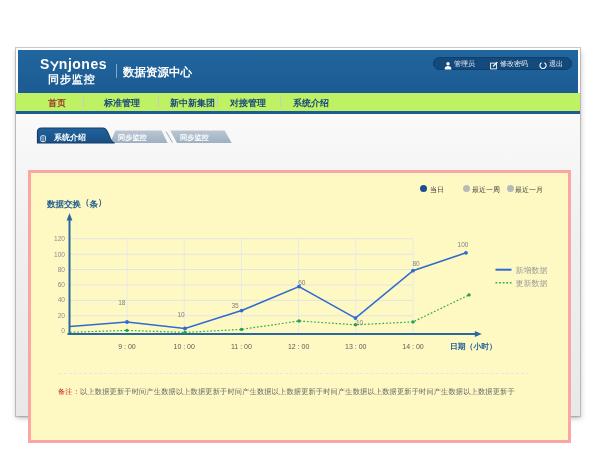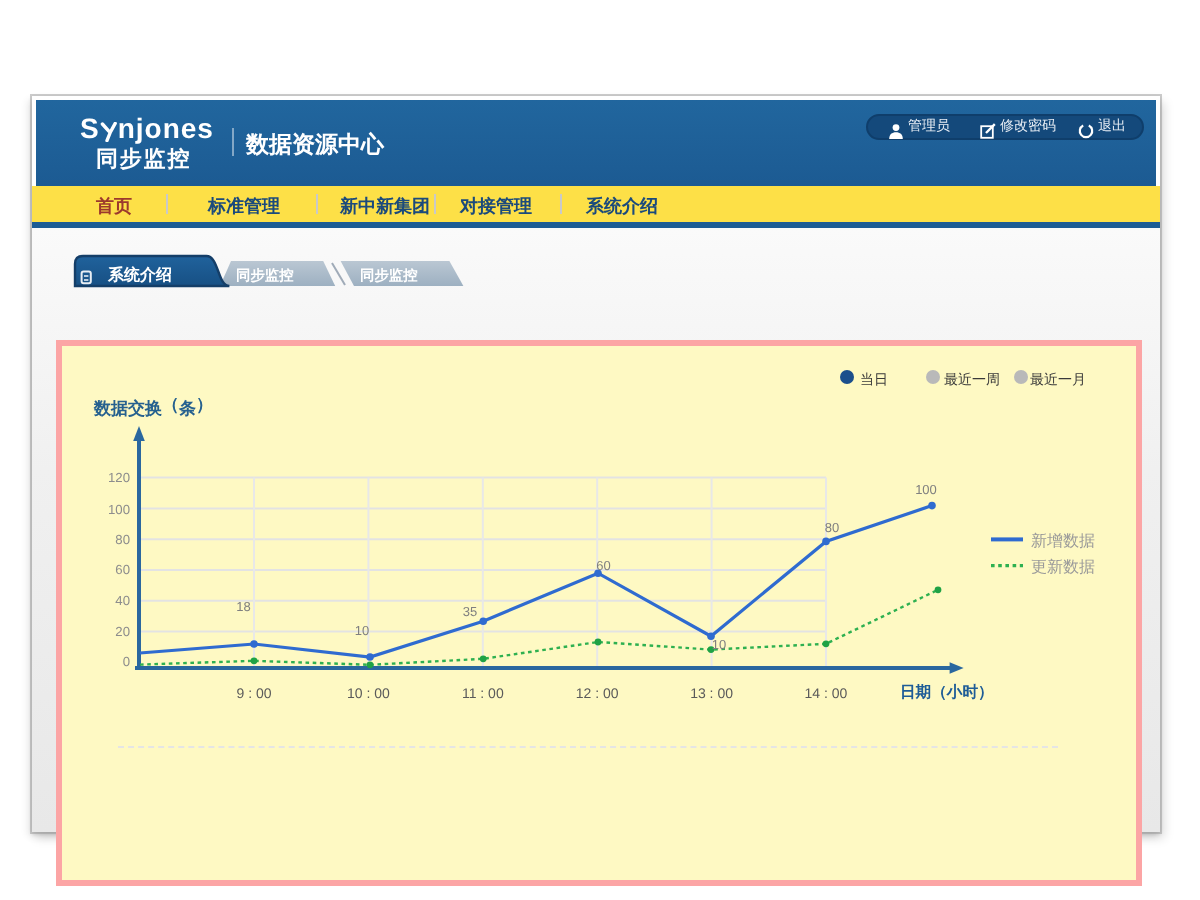--- a/index.html
+++ b/index.html
@@ -6,21 +6,21 @@
   body{width:600px;height:450px;background:#fff;font-family:"Liberation Sans",sans-serif;position:relative;overflow:hidden;}
   #page{position:absolute;left:16px;top:48px;width:564px;height:368px;background:#fff;
         outline:1px solid rgba(160,160,160,.55);box-shadow:2px 3px 5px rgba(0,0,0,.15), -2px 2px 4px rgba(0,0,0,.09), 0 1px 2px rgba(0,0,0,.15);}
   #hdr{position:absolute;left:2px;top:2px;width:560px;height:60px;background:linear-gradient(#21669e,#1a568e);}
   #logo1{position:absolute;left:22px;top:6px;font-size:14px;font-weight:bold;color:#fff;letter-spacing:.5px;}
   #logo2{position:absolute;left:30px;top:22px;font-size:11px;font-weight:bold;color:#fff;letter-spacing:.9px;}
   #hsep{position:absolute;left:98px;top:14px;width:1px;height:14px;background:rgba(255,255,255,.45);}
   #htitle{position:absolute;left:105px;top:15px;font-size:11.5px;font-weight:bold;color:#fff;letter-spacing:0;}
   #pill{position:absolute;left:415px;top:7px;width:139px;height:13px;background:#14497b;border:1px solid #0f3e6b;border-radius:7px;box-sizing:border-box;}
   .pitem{position:absolute;top:0;height:11px;line-height:11px;font-size:7px;color:#e8eef5;white-space:nowrap;}
-  #nav{position:absolute;left:0;top:45px;width:564px;height:18px;background:#fde047;border-bottom:3px solid #1c5c94;}
+  #nav{position:absolute;left:0;top:45px;width:564px;height:18px;background:#bef264;border-bottom:3px solid #1c5c94;}
   .nitem{position:absolute;top:3.5px;font-size:9px;font-weight:bold;color:#1b4a7c;white-space:nowrap;}
   .nsep{position:absolute;top:4px;width:1px;height:10px;background:#c9c9c9;}
   #gray{position:absolute;left:0;top:66px;width:564px;height:302px;background:linear-gradient(180deg,#fafafa 0%,#f0f0f0 40%,#e8e8e8 100%);}
   #box{position:absolute;left:12px;top:94px;width:537px;height:267px;background:#fef9c3;border:3px solid #fca5a5;margin-top:28px;}
   #radios{position:absolute;left:0;top:0;width:537px;height:30px;font-size:7px;color:#3a3a3a;}
   .rc{position:absolute;width:7px;height:7px;border-radius:50%;box-sizing:border-box;}
   #ylab{position:absolute;left:16px;top:26px;font-size:8.5px;font-weight:bold;color:#26618f;letter-spacing:0;}
   #dash{position:absolute;left:28px;top:200px;width:470px;border-top:1px dashed #e5e5e5;}
   #note{position:absolute;left:27px;top:214px;font-size:7.2px;color:#666;white-space:nowrap;letter-spacing:0.18px;}
   #note b{color:#cc2b2b;font-weight:normal;}
@@ -188,14 +188,15 @@
       </g>
 
       <line x1="464.5" y1="96.7" x2="480.5" y2="96.7" stroke="#2f6bd0" stroke-width="2"></line>
       <line x1="464.5" y1="109.8" x2="480.5" y2="109.8" stroke="#2eb050" stroke-width="1.6" stroke-dasharray="1.8,1.8"></line>
       <g font-size="8" fill="#9a9a9a" font-family="Liberation Sans, sans-serif">
         <text x="484.5" y="99.8">新增数据</text>
         <text x="484.5" y="112.9">更新数据</text>
       </g>
     </svg>
     <div id="dash"></div>
+    <div id="note"><b>备注：</b>以上数据更新于时间产生数据以上数据更新于时间产生数据以上数据更新于时间产生数据以上数据更新于时间产生数据以上数据更新于</div>
   </div>
 </div>
 
 </body></html>

